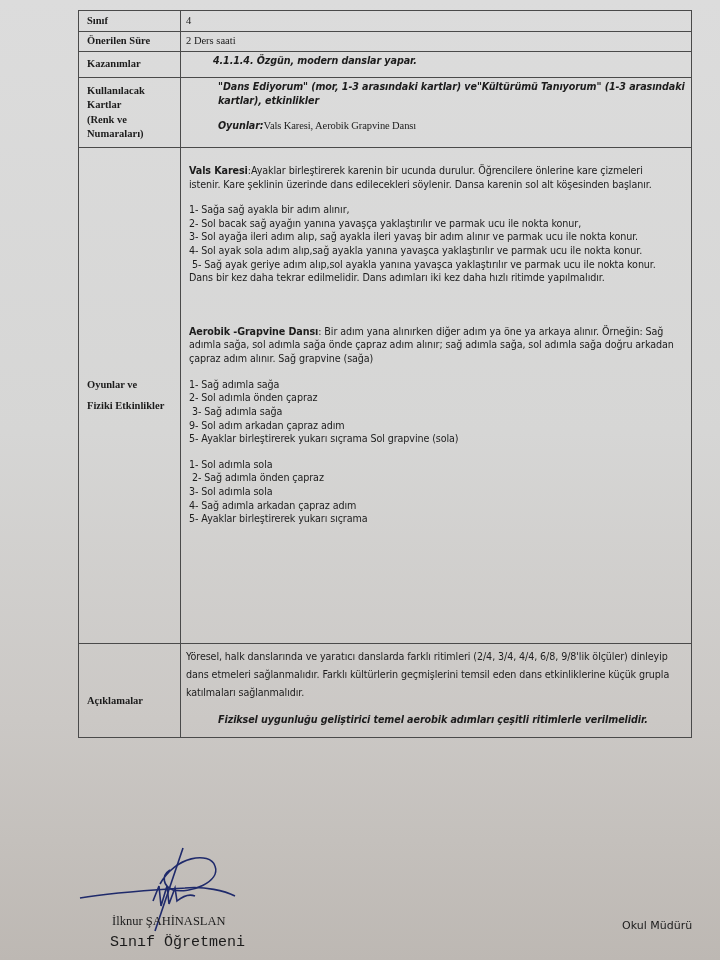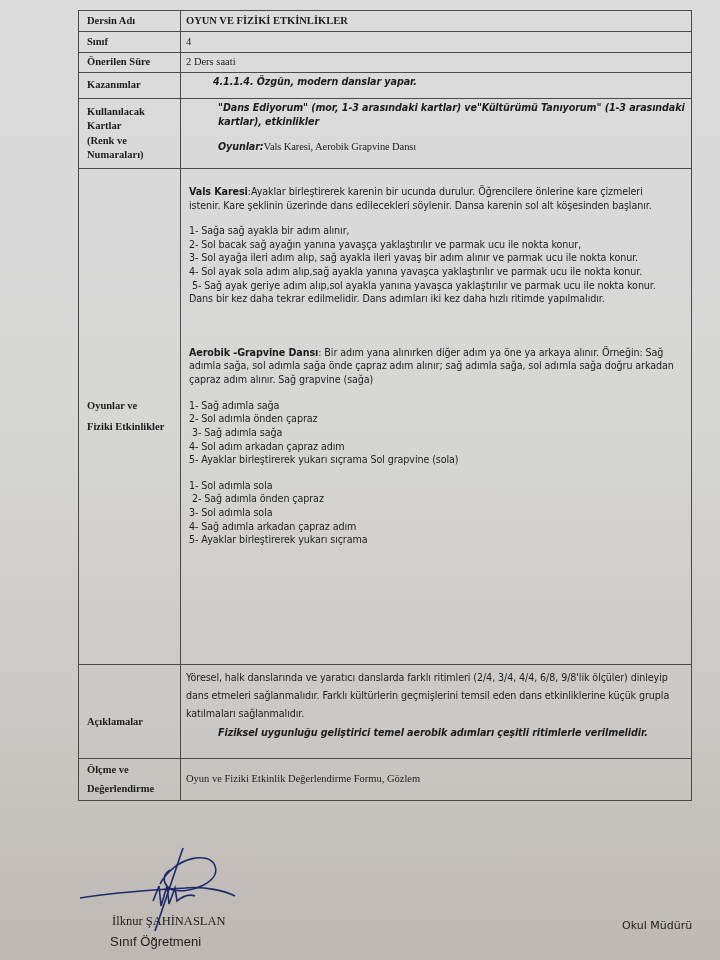--- a/index.html
+++ b/index.html
@@ -15,34 +15,30 @@
   td.lbl { width:88px; font-weight:bold; font-family:"Liberation Serif", serif; font-size:10.5px; padding-left:8px; }
   td.val { font-family:"Liberation Serif", serif; font-size:10.5px; }
   .sans { font-family:"DejaVu Sans", sans-serif; font-size:9.6px; line-height:1.42; letter-spacing:-0.1px; }
   .bi { font-weight:bold; font-style:italic;padding-left:32px; }
   .u { }
   .b { font-weight:bold; }
   .tall { vertical-align:top; }
   p { margin:0; }
   .gap { height:12px; }
   .sig-name { position:absolute; left:112px; top:914px; font-family:"Liberation Serif", serif; font-size:12.5px; }
-  .sig-role { position:absolute; left:110px; top:934px; font-family:Liberation Sans, sans-serif; font-size:13px; }
+  .sig-role { position:absolute; left:110px; top:934px; font-family:Liberation Mono, monospace; font-size:15px; }
   .principal { position:absolute; left:622px; top:919px; font-family:"DejaVu Sans", sans-serif; font-size:11px; }
   .signature { position:absolute; left:75px; top:846px; }
 </style>
 </head>
 <body>
 
 <div class="sheet">
 <table>
   <tbody>
-        <tr style="height:21px">
-    <td class="lbl">Dersin Adı</td>
-    <td class="val b">OYUN VE FİZİKİ ETKİNLİKLER</td>
-  </tr>
   <tr style="height:21px">
     <td class="lbl">Sınıf</td>
     <td class="val">4</td>
   </tr>
   <tr style="height:20px">
     <td class="lbl">Önerilen Süre</td>
     <td class="val">2 Ders saati</td>
   </tr>
   <tr style="height:26px">
     <td class="lbl">Kazanımlar</td>
@@ -74,43 +70,36 @@
       <p>3- Sol ayağa ileri adım alıp, sağ ayakla ileri yavaş bir adım alınır ve parmak ucu ile nokta konur.</p>
       <p>4- Sol ayak sola adım alıp,sağ ayakla yanına yavaşca yaklaştırılır ve parmak ucu ile nokta konur.</p>
       <p style="white-space:pre-wrap"> 5- Sağ ayak geriye adım alıp,sol ayakla yanına yavaşca yaklaştırılır ve parmak ucu ile nokta konur.</p>
       <p>Dans bir kez daha tekrar edilmelidir. Dans adımları iki kez daha hızlı ritimde yapılmalıdır.</p>
       <div style="height:40px"></div>
       <p><span class="b">Aerobik -Grapvine Dansı</span><span>: Bir adım yana alınırken diğer adım ya öne ya arkaya alınır. Örneğin: Sağ adımla sağa, sol adımla sağa önde çapraz adım alınır; sağ adımla sağa, sol adımla sağa doğru arkadan çapraz adım alınır. Sağ grapvine (sağa)</span></p>
       <div class="gap"></div>
       <p style="white-space:pre">1- Sağ adımla sağa</p>
       <p style="white-space:pre">2- Sol adımla önden çapraz</p>
       <p style="white-space:pre"> 3- Sağ adımla sağa</p>
-      <p style="white-space:pre">4- Sol adım arkadan çapraz adım</p>
+      <p style="white-space:pre">9- Sol adım arkadan çapraz adım</p>
       <p style="white-space:pre">5- Ayaklar birleştirerek yukarı sıçrama Sol grapvine (sola)</p>
       <div class="gap"></div>
       <p style="white-space:pre">1- Sol adımla sola</p>
       <p style="white-space:pre"> 2- Sağ adımla önden çapraz</p>
       <p style="white-space:pre">3- Sol adımla sola</p>
       <p style="white-space:pre">4- Sağ adımla arkadan çapraz adım</p>
       <p style="white-space:pre">5- Ayaklar birleştirerek yukarı sıçrama</p>
     </td>
   </tr>
   <tr style="height:94px">
     <td class="lbl" style="padding-top:24px">Açıklamalar</td>
     <td class="sans tall" style="padding-top:4px;line-height:1.9">
       <p>Yöresel, halk danslarında ve yaratıcı danslarda farklı ritimleri (2/4, 3/4, 4/4, 6/8, 9/8'lik ölçüler) dinleyip dans etmeleri sağlanmalıdır. Farklı kültürlerin geçmişlerini temsil eden dans etkinliklerine küçük grupla katılmaları sağlanmalıdır.</p>
-      <p class="bi" style="margin-top:0">Fiziksel uygunluğu geliştirici temel aerobik adımları çeşitli ritimlerle verilmelidir.</p>
+      <p class="bi" style="margin-top:8px">Fiziksel uygunluğu geliştirici temel aerobik adımları çeşitli ritimlerle verilmelidir.</p>
     </td>
-  </tr>
-  <tr style="height:42px">
-    <td class="lbl">
-      <div style="margin-bottom:5px">Ölçme ve</div>
-      <div>Değerlendirme</div>
-    </td>
-    <td class="val">Oyun ve Fiziki Etkinlik Değerlendirme Formu, Gözlem</td>
   </tr>
 </tbody>
     </table>
 </div>
 
 <svg class="signature" width="180" height="90" viewBox="0 0 180 90">
   <path d="M5 52 C40 46 80 44 110 42 C130 40 150 45 160 50" stroke="#1f2a6b" stroke-width="1.6" fill="none"></path>
   <path d="M108 2 L80 85" stroke="#1f2a6b" stroke-width="1.6" fill="none"></path>
   <path d="M85 38 C100 10 135 5 140 20 C146 36 115 48 98 44 C88 40 86 30 95 24" stroke="#1f2a6b" stroke-width="1.6" fill="none"></path>
   <path d="M78 55 L84 40 L86 60 L92 40 L94 58 L100 42 L102 55 C108 50 115 48 120 50" stroke="#1f2a6b" stroke-width="1.6" fill="none"></path>

